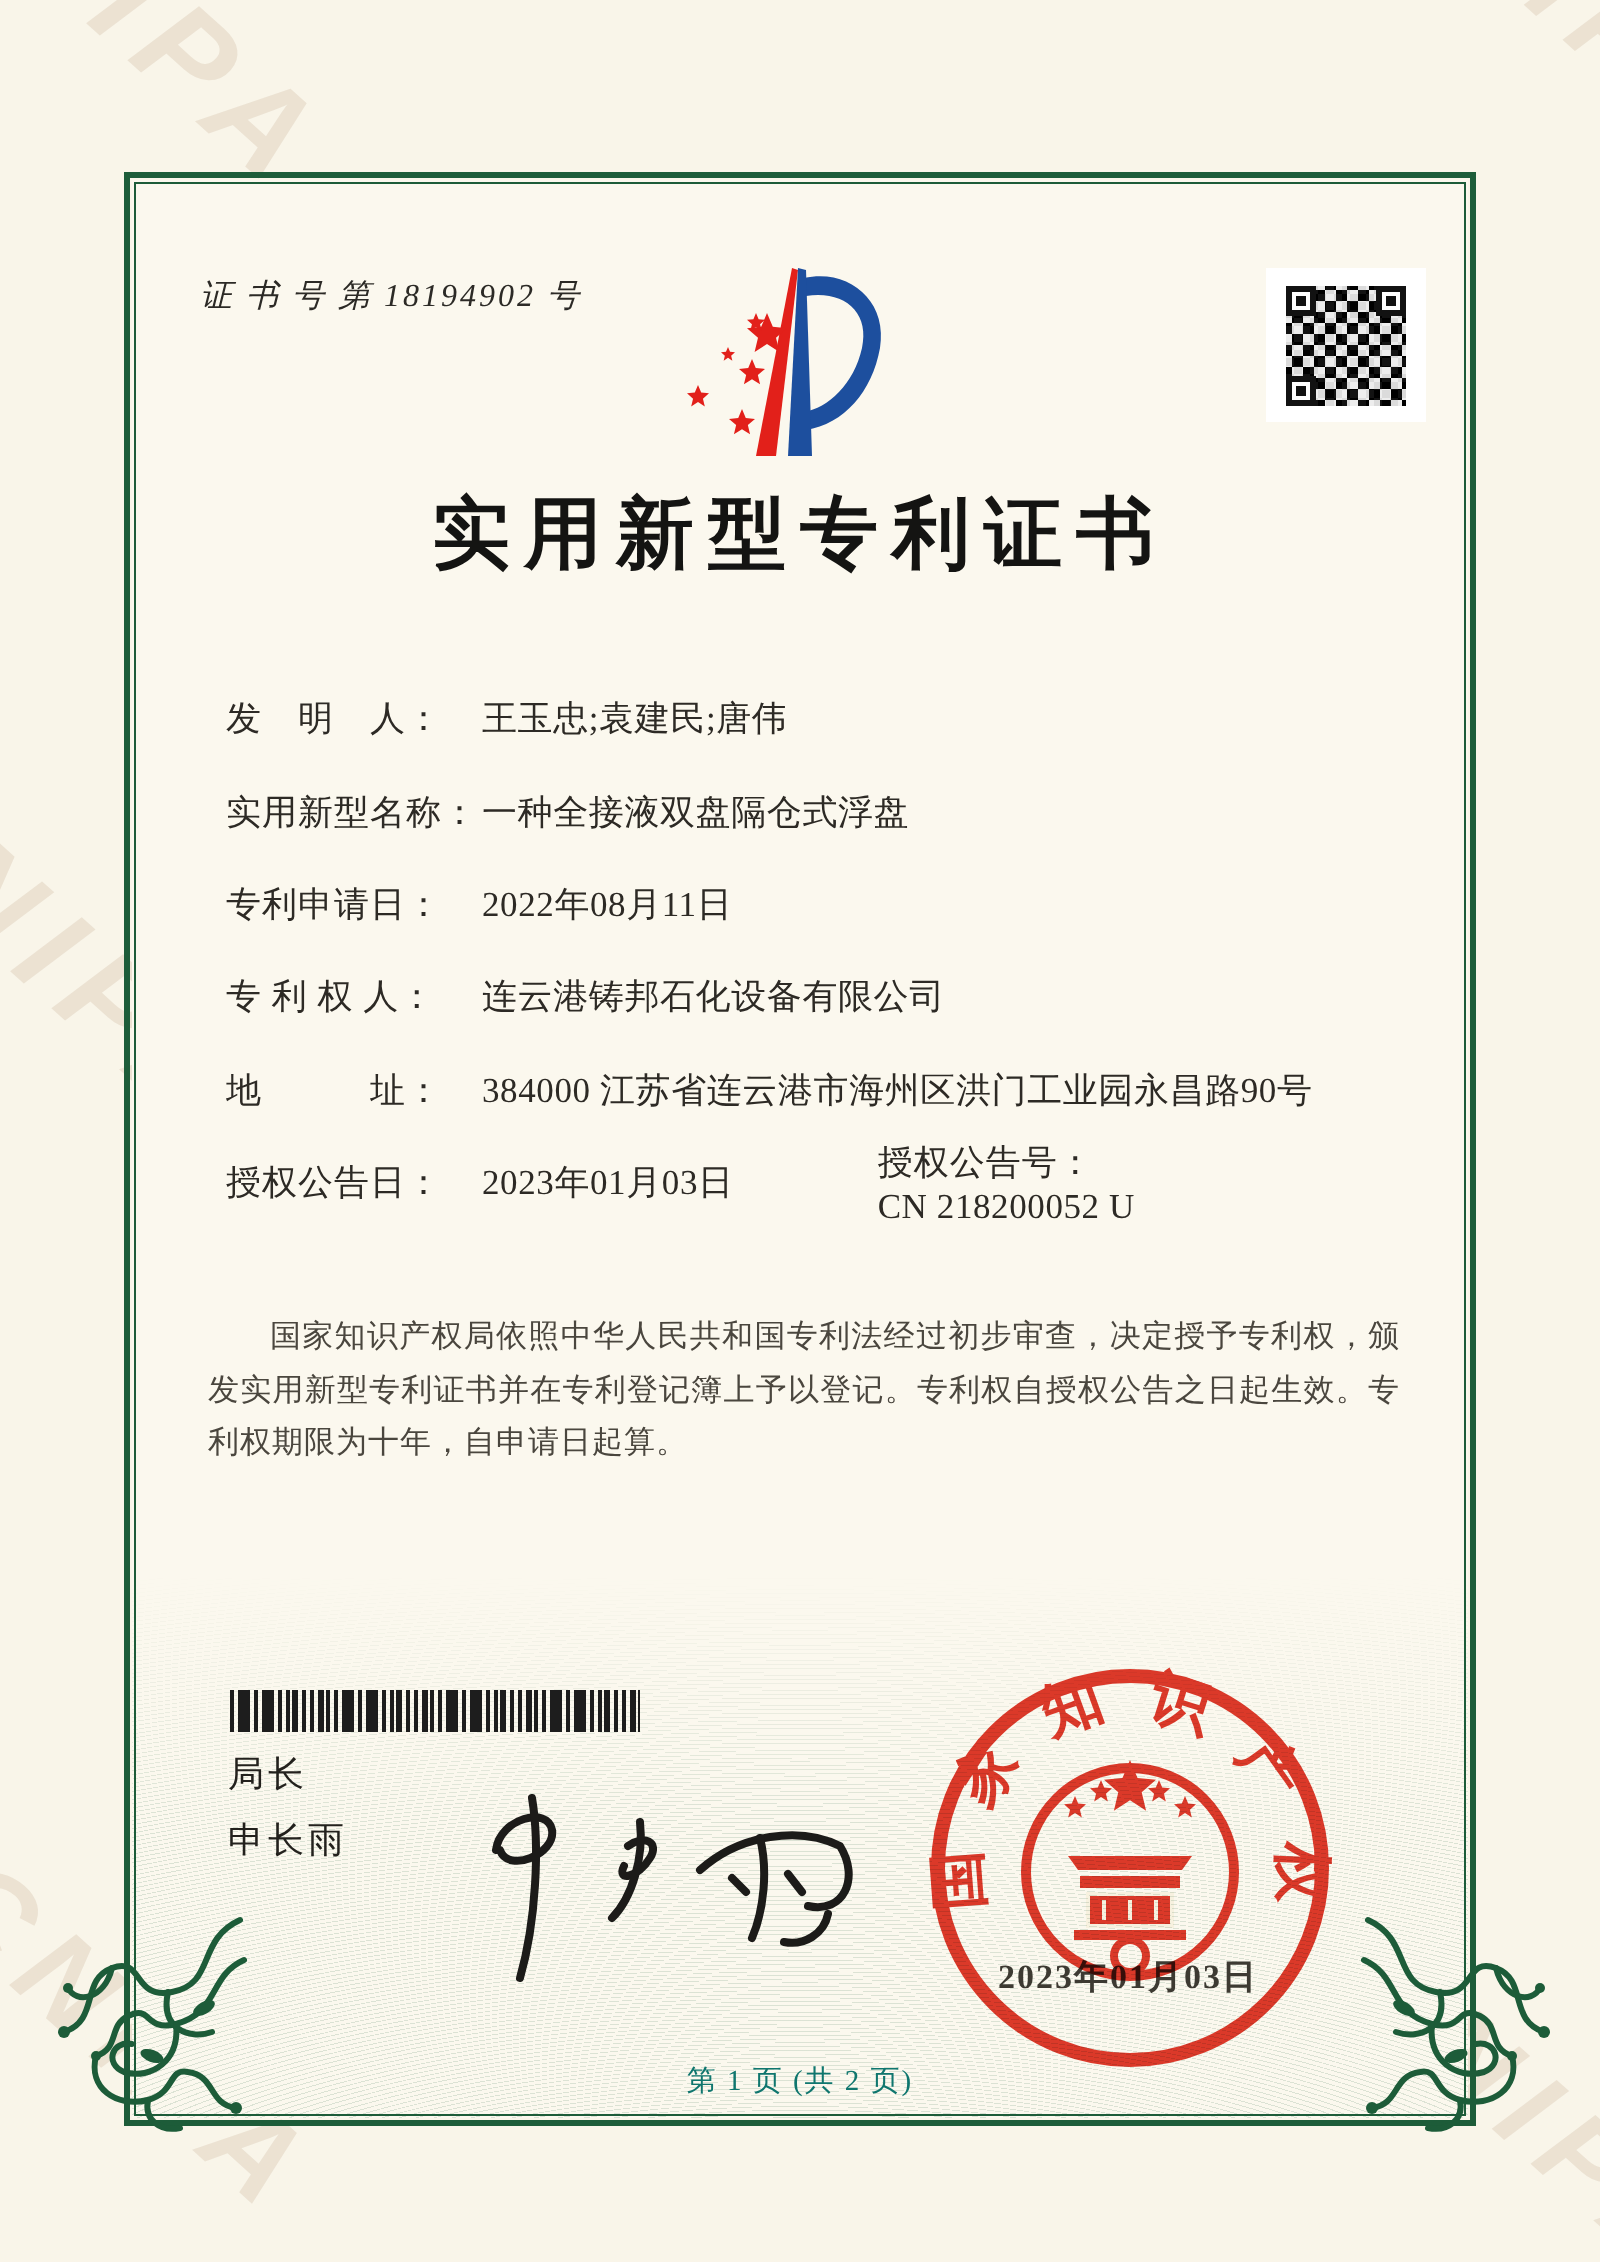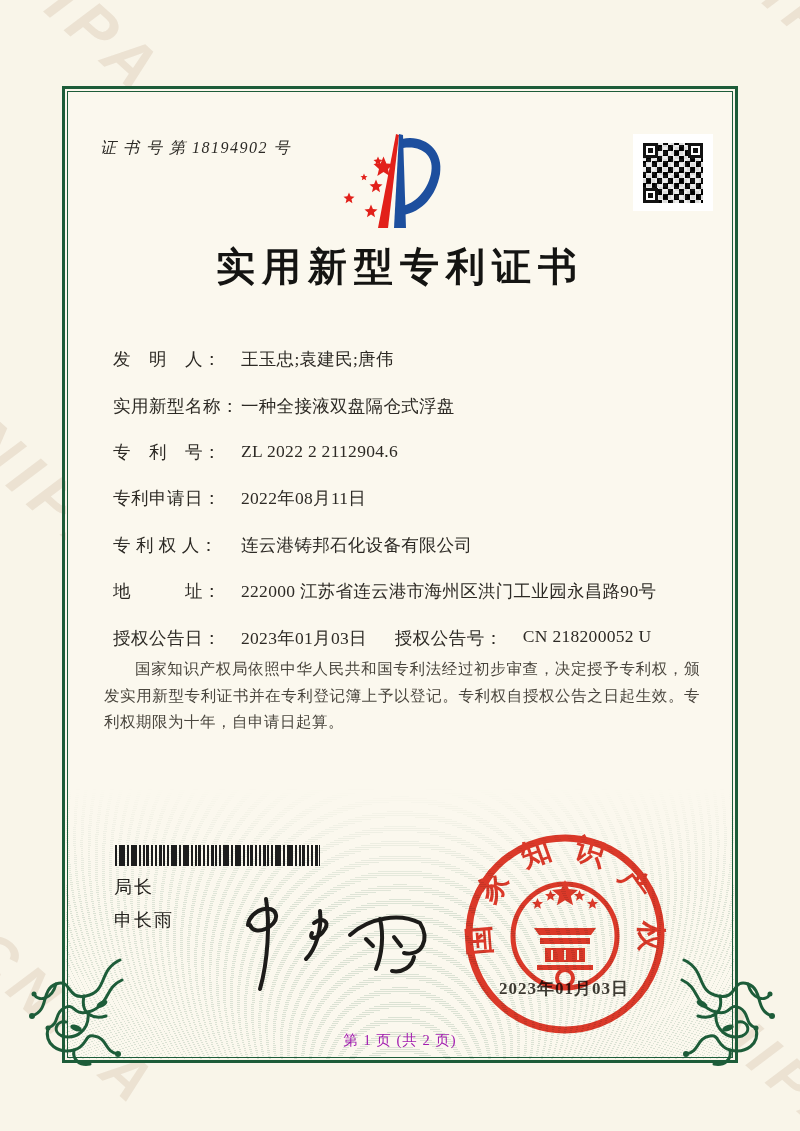--- a/index.html
+++ b/index.html
@@ -80,21 +80,21 @@
   }
   
   .fields { position:absolute; left:113px; top:336px; width:600px; z-index:5; }
   .row {
     display:flex; height:46.4px; align-items:center;
     font-size:17.5px; color:#2d2a25;
   }
   .row .lbl { flex:none; width:128px; letter-spacing:0.5px; }
   .row .val { letter-spacing:0.3px; white-space:nowrap; }
   .row.grant .pair { display:flex; }
-  .row.grant .pair + .pair { margin-left:28px; }
+  .row.grant .pair + .pair { margin-left:72px;flex-direction:column; }
   
   .paras {
     position:absolute; left:104px; top:656px; width:596px; z-index:5;
     font-size:15.5px; line-height:26.5px; color:#4a463e;
     text-align:justify; letter-spacing:0.5px;
   }
   .paras p { text-indent:2em; }
   
   .barcode {
     position:absolute; left:115px; top:845px; width:205px; height:21px; z-index:5;
@@ -109,21 +109,21 @@
   
   .seal-date {
     position:absolute; left:499px; top:977px; z-index:5;
     font-size:17px; font-weight:bold; letter-spacing:1px; color:#3d3a32;
   }
   .seal { position:absolute; left:460px; top:832px; z-index:6;
           mix-blend-mode:multiply; opacity:0.93; }
   
   .page-no {
     position:absolute; left:0; top:1031px; width:800px; z-index:5;
-    text-align:center; font-size:14.5px; letter-spacing:1px; color:#a21caf;
+    text-align:center; font-size:14.5px; letter-spacing:1px; color:#0f766e;
   }
   .note-box {
     position:absolute; left:50%; top:1072px; transform:translateX(-50%); z-index:5;
     background:#fffef9; padding:8px 28px; font-size:14.5px;
     letter-spacing:2px; color:#33302a; box-shadow:0 0 0 1px rgba(120,110,90,0.06);
   }
 </style>
 </head>
 <body>
 
@@ -215,34 +215,30 @@
   <div class="fields">
     <div class="row">
       <span class="lbl">发　明　人：</span>
       <span class="val">王玉忠;袁建民;唐伟</span>
     </div>
     <div class="row">
       <span class="lbl">实用新型名称：</span>
       <span class="val">一种全接液双盘隔仓式浮盘</span>
     </div>
     <div class="row">
-      <span class="lbl">专　利　号：</span>
-      <span class="val">ZL 2022 2 2112904.6</span>
-    </div>
-    <div class="row">
       <span class="lbl">专利申请日：</span>
       <span class="val">2022年08月11日</span>
     </div>
     <div class="row">
       <span class="lbl">专 利 权 人：</span>
       <span class="val">连云港铸邦石化设备有限公司</span>
     </div>
     <div class="row">
       <span class="lbl">地　　　址：</span>
-      <span class="val">222000 江苏省连云港市海州区洪门工业园永昌路90号</span>
+      <span class="val">384000 江苏省连云港市海州区洪门工业园永昌路90号</span>
     </div>
     <div class="row grant">
       <span class="pair">
         <span class="lbl">授权公告日：</span>
         <span class="val">2023年01月03日</span>
       </span>
       <span class="pair">
         <span class="lbl">授权公告号：</span>
         <span class="val">CN 218200052 U</span>
       </span>

